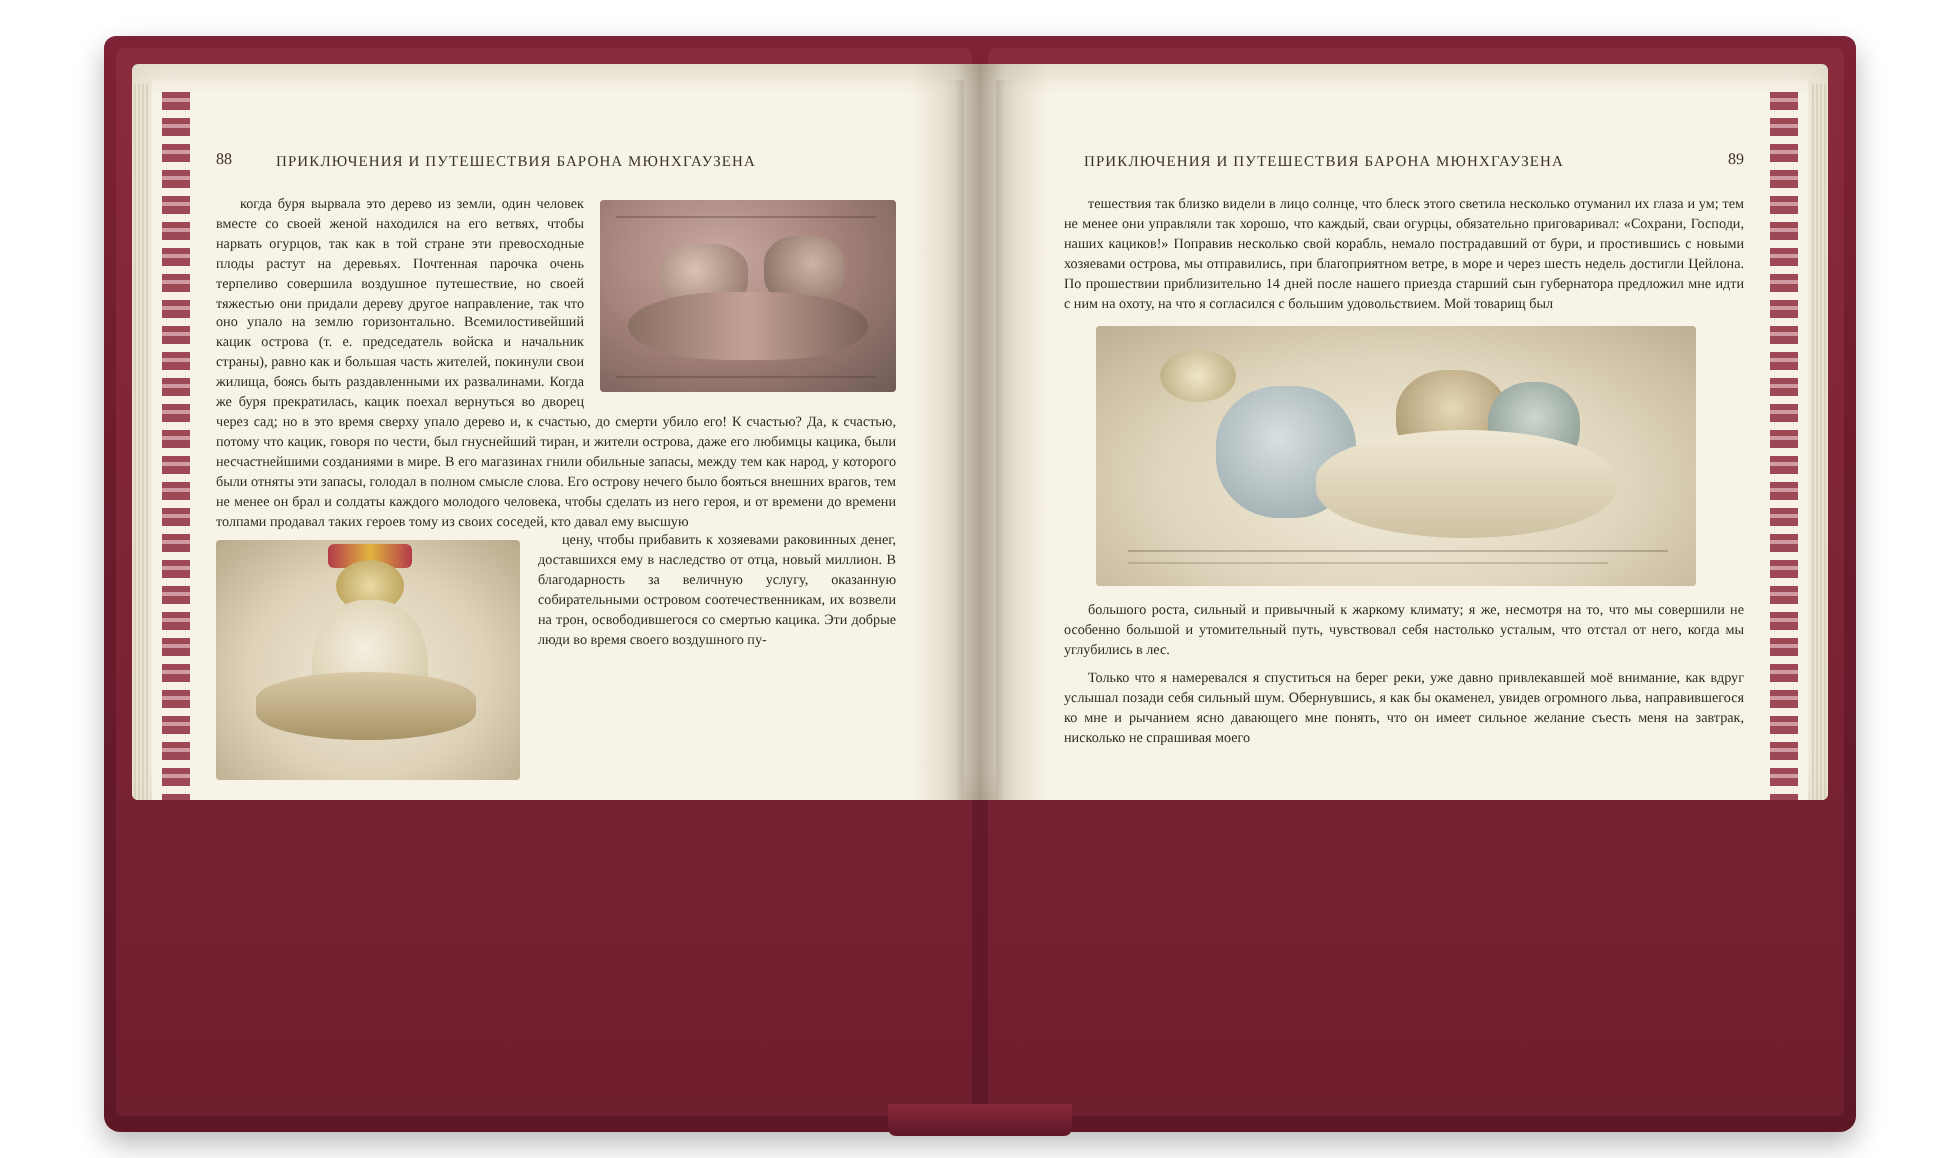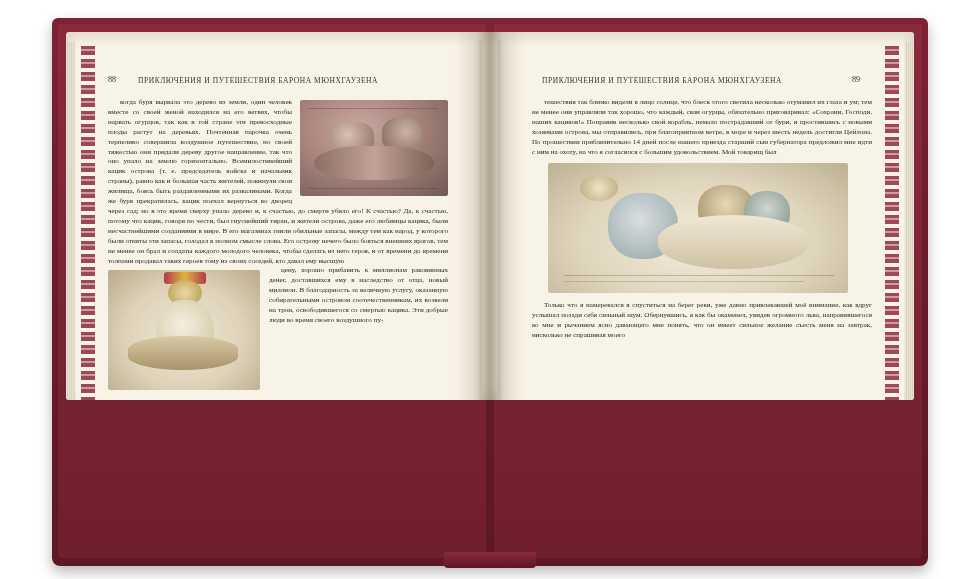--- a/index.html
+++ b/index.html
@@ -272,41 +272,42 @@
             <span class="ink-line s2"></span>
           </div>
           <p>когда буря вырвала это дерево из земли, один человек вместе со своей женой находился на его ветвях, чтобы нарвать огурцов, так как в той стране эти превосходные плоды растут на деревьях. Почтенная парочка очень терпеливо совершила воздушное путешествие, но своей тяжестью они придали дереву другое направление, так что оно упало на землю горизонтально. Всемилостивейший кацик острова (т. е. председатель войска и начальник страны), равно как и большая часть жителей, покинули свои жилища, боясь быть раздавленными их развалинами. Когда же буря прекратилась, кацик поехал вернуться во дворец через сад; но в это время сверху упало дерево и, к счастью, до смерти убило его! К счастью? Да, к счастью, потому что кацик, говоря по чести, был гнуснейший тиран, и жители острова, даже его любимцы кацика, были несчастнейшими созданиями в мире. В его магазинах гнили обильные запасы, между тем как народ, у которого были отняты эти запасы, голодал в полном смысле слова. Его острову нечего было бояться внешних врагов, тем не менее он брал и солдаты каждого молодого человека, чтобы сделать из него героя, и от времени до времени толпами продавал таких героев тому из своих соседей, кто давал ему высшую</p>
           <div class="caption-space"></div>
           <div class="illus illus-b">
             <span class="fig c1"></span>
             <span class="fig f2"></span>
             <span class="fig f1"></span>
             <span class="fig f3"></span>
           </div>
-          <p>цену, хорошо прибавить к миллионам раковинных денег, доставшихся ему в наследство от отца, новый миллион. В благодарность за величную услугу, оказанную собирательными островом соотечественникам, их возвели на трон, освободившегося со смертью кацика. Эти добрые люди во время своего воздушного пу-</p>
+          <p>цену, чтобы прибавить к хозяевами раковинных денег, доставшихся ему в наследство от отца, новый миллион. В благодарность за величную услугу, оказанную собирательными островом соотечественникам, их возвели на трон, освободившегося со смертью кацика. Эти добрые люди во время своего воздушного пу-</p>
         </div>
       </div>
 
       <div class="page page-right">
         <div class="ornament-frame ornament-right"></div>
 
-        <div class="folio" style="right:44px;">89</div>
+        <div class="folio" style="right:32px;">89</div>
         <div class="running-head" style="left:44px;">ПРИКЛЮЧЕНИЯ И ПУТЕШЕСТВИЯ БАРОНА МЮНХГАУЗЕНА</div>
 
         <div class="column" style="left:34px;">
           <p>тешествия так близко видели в лицо солнце, что блеск этого светила несколько отуманил их глаза и ум; тем не менее они управляли так хорошо, что каждый, сваи огурцы, обязательно приговаривал: «Сохрани, Господи, наших кациков!» Поправив несколько свой корабль, немало пострадавший от бури, и простившись с новыми хозяевами острова, мы отправились, при благоприятном ветре, в море и через шесть недель достигли Цейлона. По прошествии приблизительно 14 дней после нашего приезда старший сын губернатора предложил мне идти с ним на охоту, на что я согласился с большим удовольствием. Мой товарищ был</p>
           <div class="illus illus-c">
             <span class="fig f5"></span>
             <span class="fig f2"></span>
             <span class="fig f3"></span>
             <span class="fig f4"></span>
             <span class="fig f1"></span>
             <span class="ink-line s1"></span>
             <span class="ink-line s2"></span>
           </div>
+          <p>большого роста, сильный и привычный к жаркому климату; я же, несмотря на то, что мы совершили не особенно большой и утомительный путь, чувствовал себя настолько усталым, что отстал от него, когда мы углубились в лес.</p>
           <p>Только что я намеревался я спуститься на берег реки, уже давно привлекавшей моё внимание, как вдруг услышал позади себя сильный шум. Обернувшись, я как бы окаменел, увидев огромного льва, направившегося ко мне и рычанием ясно давающего мне понять, что он имеет сильное желание съесть меня на завтрак, нисколько не спрашивая моего</p>
         </div>
       </div>
 
       <div class="gutter"></div>
     </div>
 
     <div class="spine-tab"></div>
   </div>
 </div>

